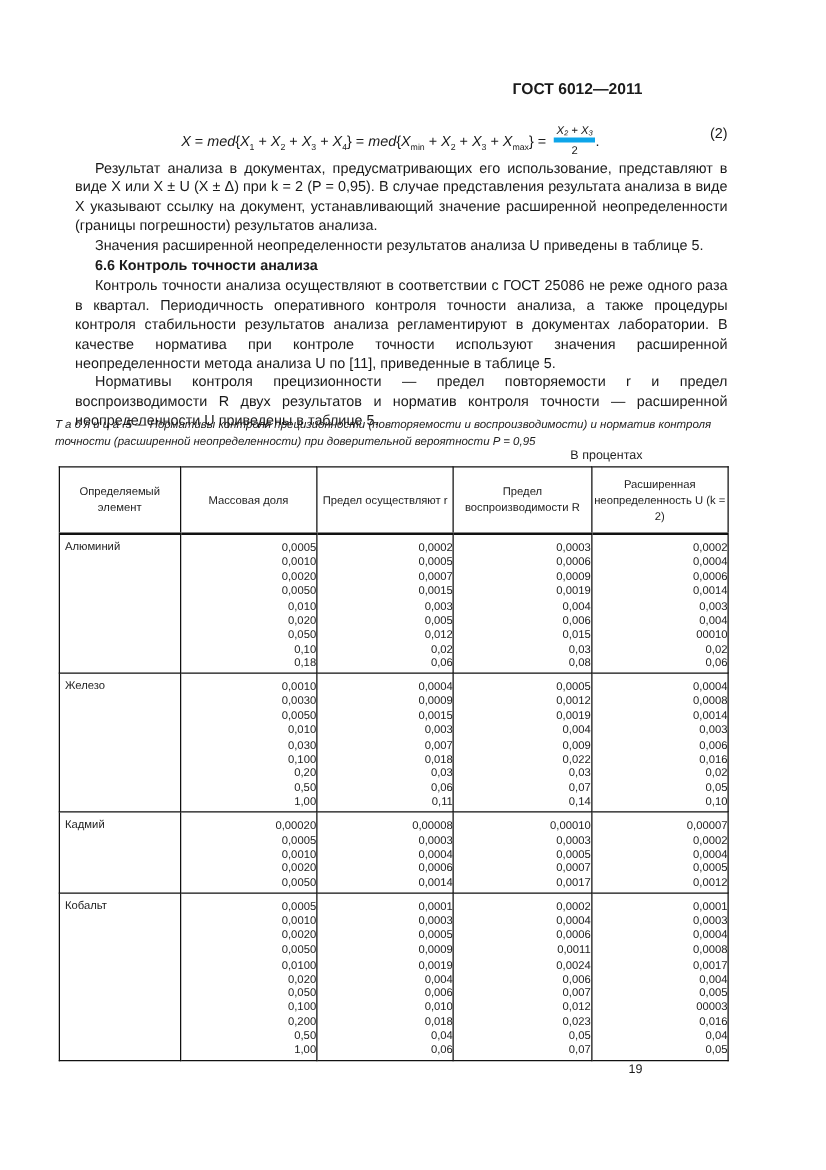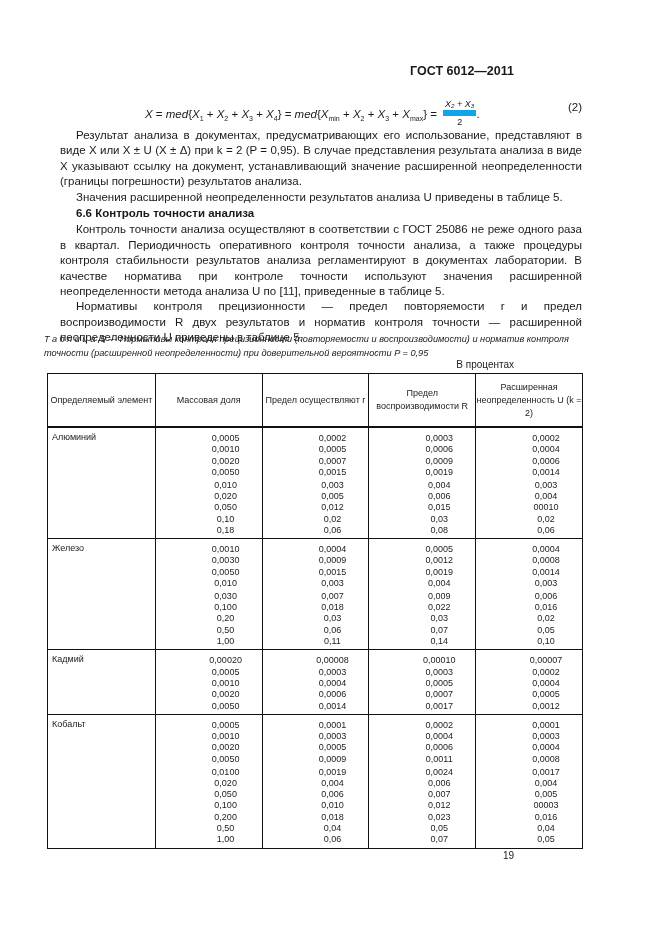--- a/index.html
+++ b/index.html
@@ -5,34 +5,34 @@
   html, body { margin: 0; padding: 0; background: #ffffff; }
   body { width: 661px; height: 936px; position: relative; overflow: hidden;
          font-family: "Liberation Sans", sans-serif; color: #1a1a1a; }
   .page { position: absolute; left: 0; top: 0; width: 593px; height: 936px; }
   .doc-code { position: absolute; right: 79px; top: 64px; font-weight: bold; font-size: 12.5px; }
   .formula { position: absolute; left: 60px; top: 94px; width: 522px; height: 32px; font-size: 11.5px; }
   .formula .expr { position: absolute; left: 85px; top: 7px; white-space: nowrap; }
   .formula i { font-style: italic; }
   .formula sub { font-size: 7px; vertical-align: -3px; }
   .frac { display: inline-block; vertical-align: middle; text-align: center; margin-left: 3px; position: relative; top: -2px; }
-  .frac .num { display: block; font-size: 9px; border-bottom: 6px solid #0ea5e9; padding: 0 2px 1px; font-style: italic; }
+  .frac .num { display: block; font-size: 9px; border-bottom: 4px solid #0ea5e9; padding: 0 2px 1px; font-style: italic; }
   .frac .den { display: block; font-size: 9px; padding-top: 1px; }
   .formula .eqno { position: absolute; right: 0; top: 7px; }
   .text { position: absolute; left: 60px; width: 522px; font-size: 11.5px; line-height: 15.4px; text-align: justify; }
   .text p { margin: 0; text-indent: 16px; }
   .text p.section { font-weight: bold; margin-top: 1px; margin-bottom: 1px; }
   .caption { position: absolute; left: 44px; top: 333px; width: 540px; font-size: 9.2px; line-height: 13.5px; color: #222; font-style: italic; }
   .caption .sp { letter-spacing: 2.5px; }
   .units { position: absolute; right: 79px; top: 359px; font-size: 10px; color: #222; }
   table.norms { position: absolute; left: 47px; top: 373px; width: 536px; border-collapse: collapse; font-size: 9px; color: #222; }
   table.norms th, table.norms td { border: 1px solid #111; padding: 0; vertical-align: top; }
   table.norms thead th { height: 52px; vertical-align: middle; text-align: center; font-weight: normal; line-height: 13px; border-bottom: 2px solid #111; }
   table.norms td.el { padding: 4px 4px 0 4px; text-align: left; width: 99px; }
-  table.norms td.vals { text-align: center; width: 106px; padding: 5px 0 2px 0; }
+  table.norms td.vals { text-align: right; width: 106px; padding: 5px 0 2px 13px; }
   table.norms td.vals .v { display: block; padding-left: 34px; line-height: 11.3px; }
   table.norms td.vals .v.gap { margin-top: 1.5px; }
   .pageno { position: absolute; right: 79px; top: 850px; font-size: 10px; }
 </style>
 </head>
 <body>
 
 <div class="page">
 
   <div class="doc-code">ГОСТ 6012—2011</div>

